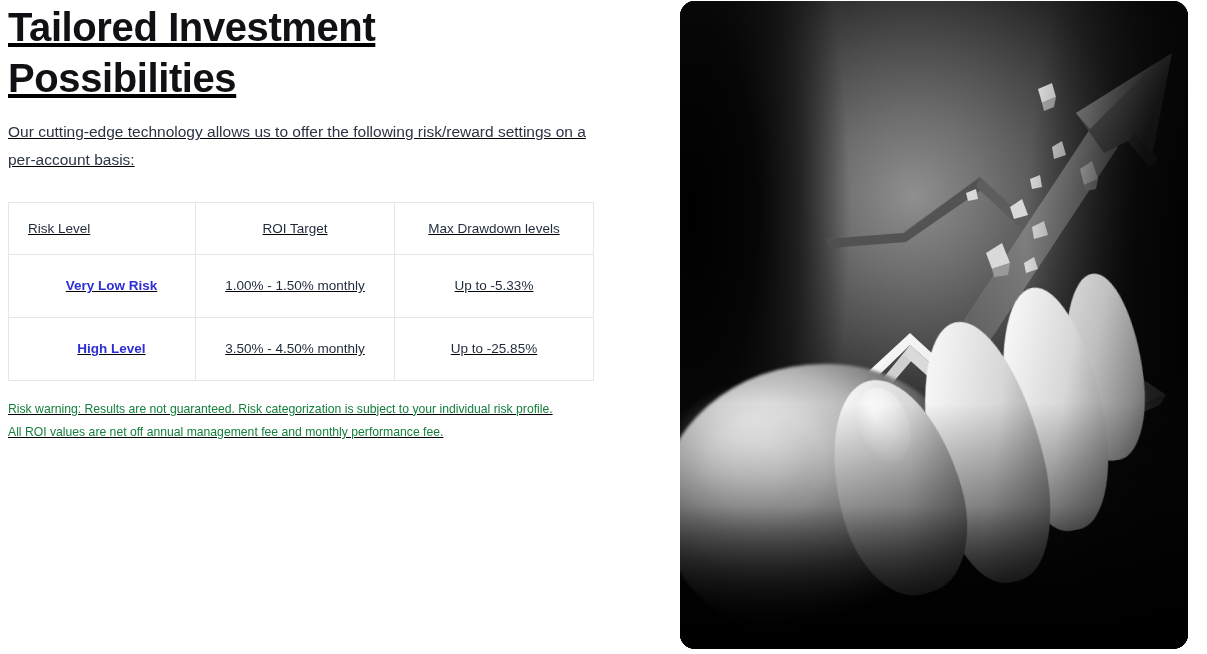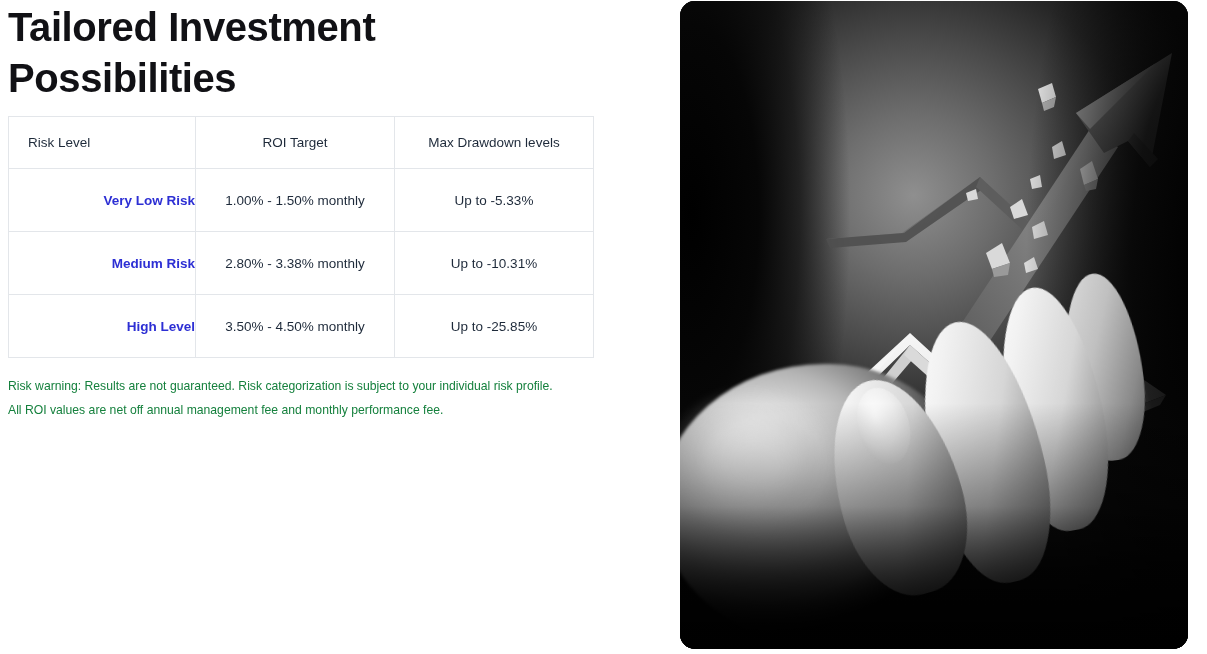--- a/index.html
+++ b/index.html
@@ -8,58 +8,59 @@
     background:#ffffff;
     font-family:"Liberation Sans", sans-serif;
     overflow:hidden;
   }
   .page { position:relative; width:1207px; height:654px; }
 
   
   .left-col {
     position:absolute; left:0; top:0; width:660px; height:654px;
     padding:0 0 12px 8px;
+    text-decoration:underline;
   }
   .page-title {
     font-size:40px; font-weight:bold; line-height:1.28;
     color:#111115; letter-spacing:-0.4px;
     margin-top:2px; max-width:430px;
   }
   .section-heading {
     font-size:26px; font-weight:400; color:#15161a;
     margin-top:68px; letter-spacing:-0.2px;
   }
   .section-intro {
     font-size:15.5px; color:#2c3444; line-height:1.75;
     margin-top:14px; max-width:578px;
   }
 
   
   .risk-table {
-    margin-top:12px; width:575px;
+    margin-top:29px; width:575px;
     border-collapse:collapse;
     border:1px solid #e3e6ea;
     table-layout:fixed;
   }
   .risk-table th, .risk-table td {
     border:1px solid #e3e6ea;
     text-align:center;
     vertical-align:middle;
     font-size:13.5px;
     color:#1e2a3a;
     font-weight:400;
   }
   .risk-table th { height:52px; }
   .risk-table td { height:63px;text-align:center; }
   .col-risk { width:187px; }
   .col-roi  { width:199px; }
   .col-dd   { width:199px; }
   .risk-table th.th-risk { text-align:left; padding-left:19px; }
   .risk-table td.cell-risk {
-    text-align:right; padding-left:19px;
+    text-align:center; padding-left:19px;
     color:#2d2fd4; font-weight:bold; font-size:13.5px;
   }
 
   
   .footnotes { margin-top:17px; }
   .footnote {
     font-size:12.2px; color:#15803d; line-height:1.95;
   }
 
   
@@ -126,20 +127,21 @@
 </head>
 <body>
 
 <div class="page">
 
   <div class="left-col">
 
     <h1 class="page-title">Tailored Investment Possibilities</h1>
 
 
+    <p class="section-intro">Our cutting-edge technology allows us to offer the following risk/reward settings on a per-account basis:</p>
 
     <table class="risk-table">
       <colgroup>
         <col class="col-risk">
           <col class="col-roi">
           <col class="col-dd">
       </colgroup>
       <thead>
         <tr>
           <th class="th-risk">Risk Level</th>
@@ -147,25 +149,20 @@
           <th>Max Drawdown levels</th>
         </tr>
       </thead>
       <tbody>
         <tr>
           <td class="cell-risk">Very Low Risk</td>
           <td>1.00% - 1.50% monthly</td>
           <td>Up to -5.33%</td>
         </tr>
         <tr>
-          <td class="cell-risk">Medium Risk</td>
-          <td>2.80% - 3.38% monthly</td>
-          <td>Up to -10.31%</td>
-        </tr>
-        <tr>
           <td class="cell-risk">High Level</td>
           <td>3.50% - 4.50% monthly</td>
           <td>Up to -25.85%</td>
         </tr>
       </tbody>
     </table>
 
     <div class="footnotes">
       <div class="footnote">Risk warning: Results are not guaranteed. Risk categorization is subject to your individual risk profile.</div>
       <div class="footnote">All ROI values are net off annual management fee and monthly performance fee.</div>

